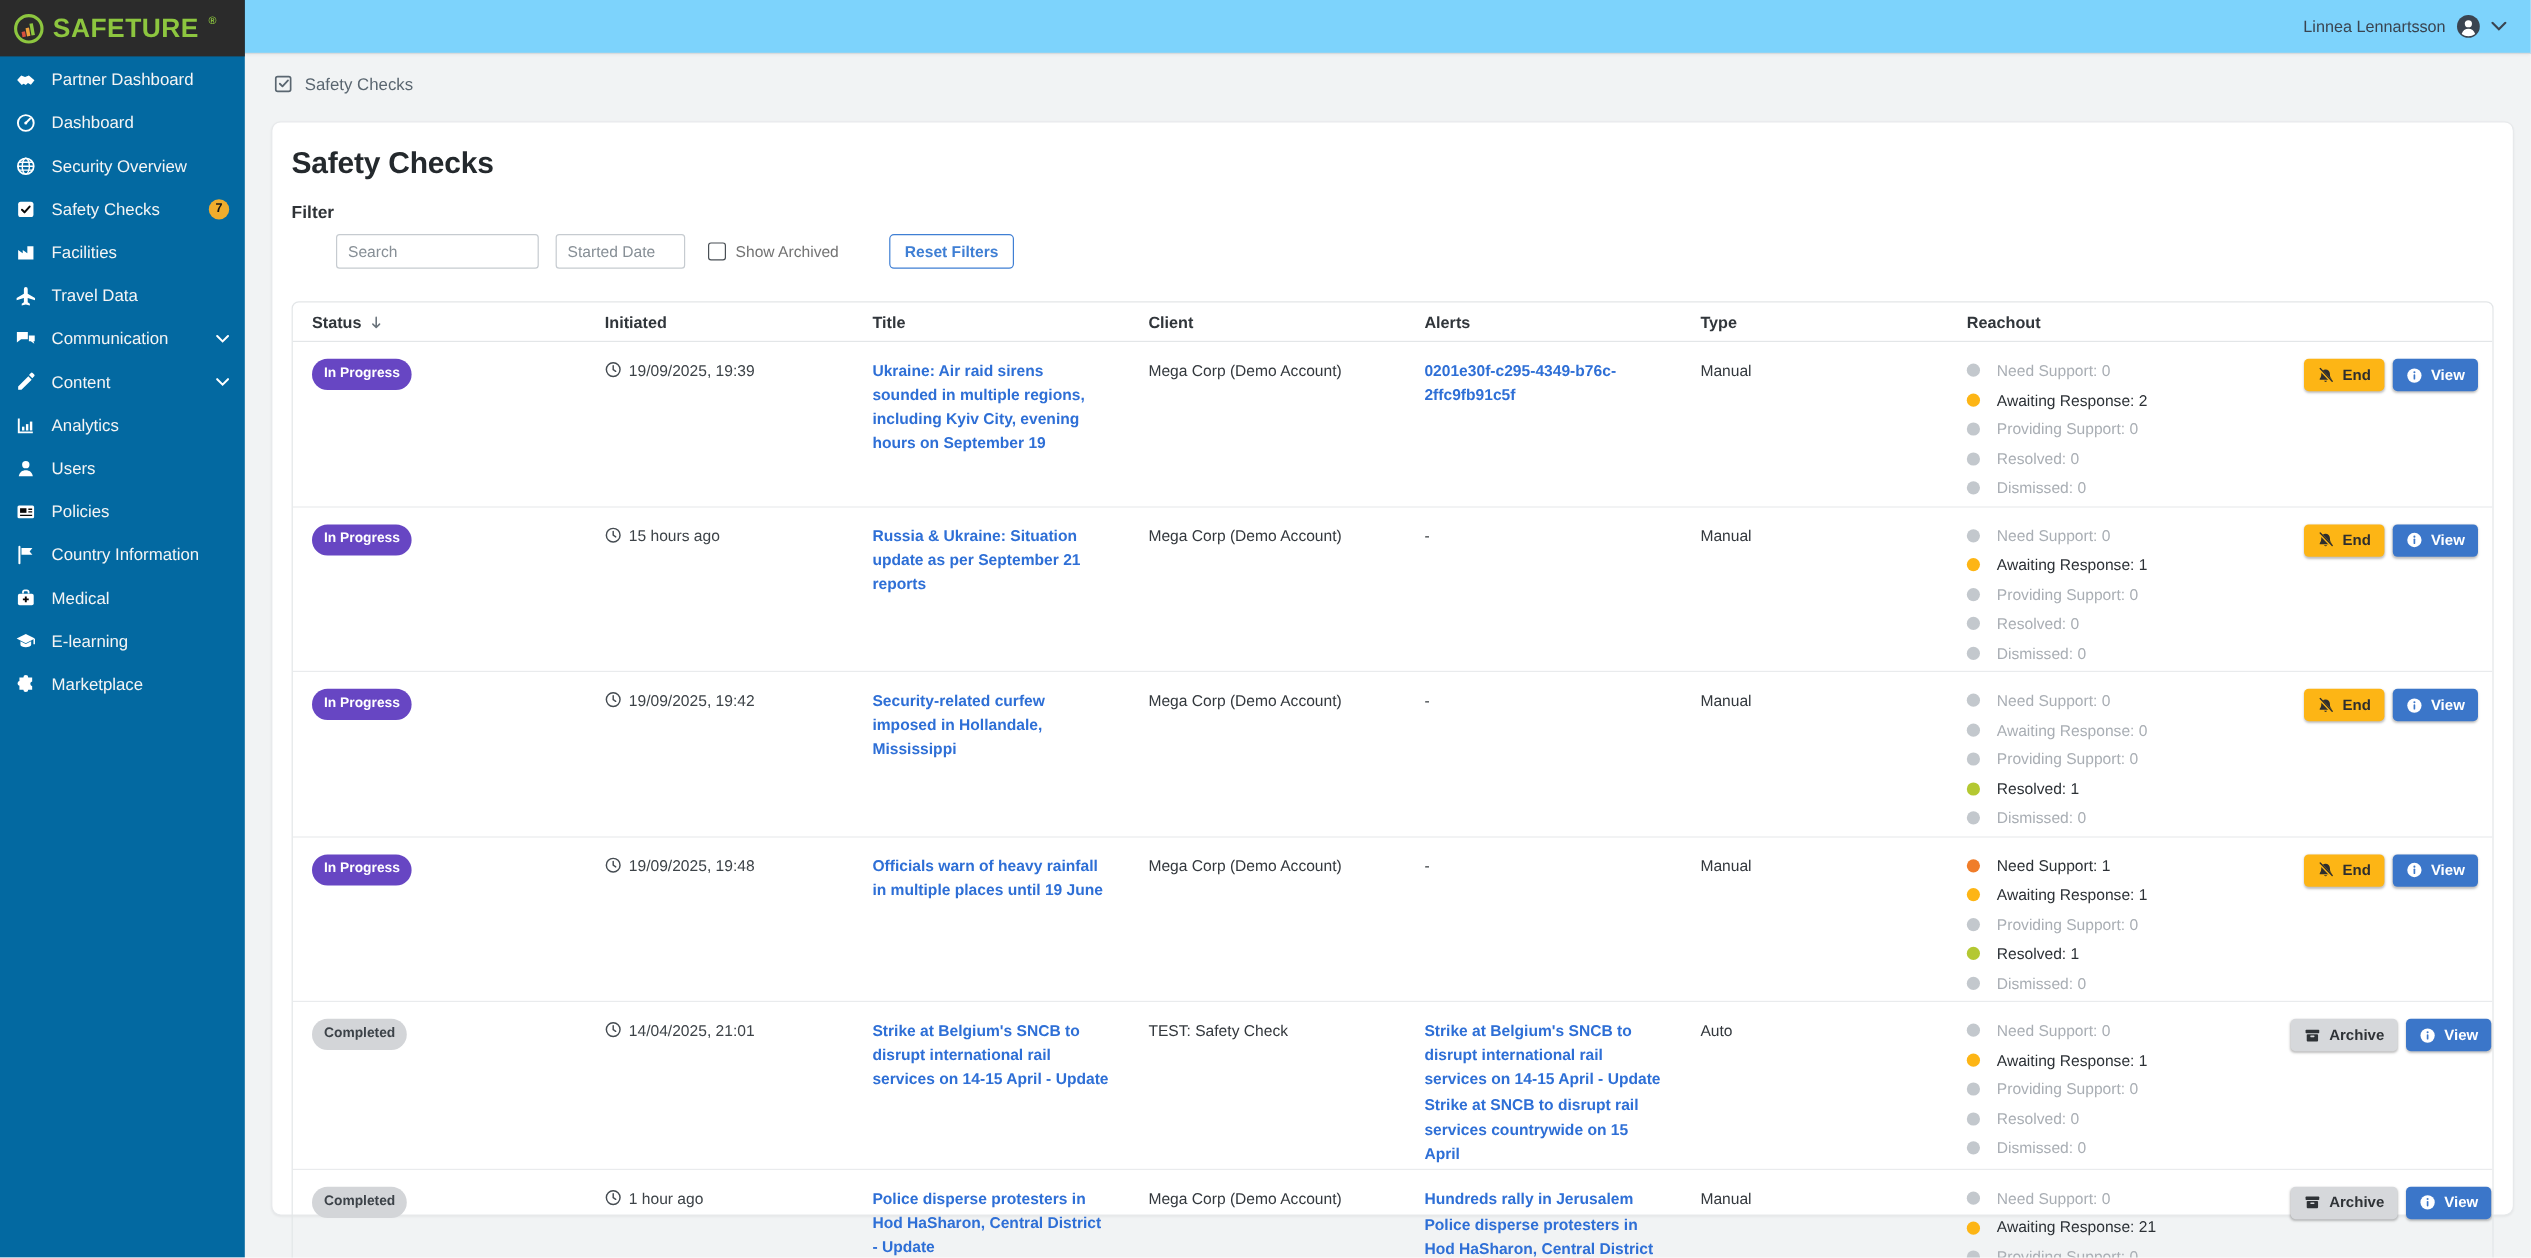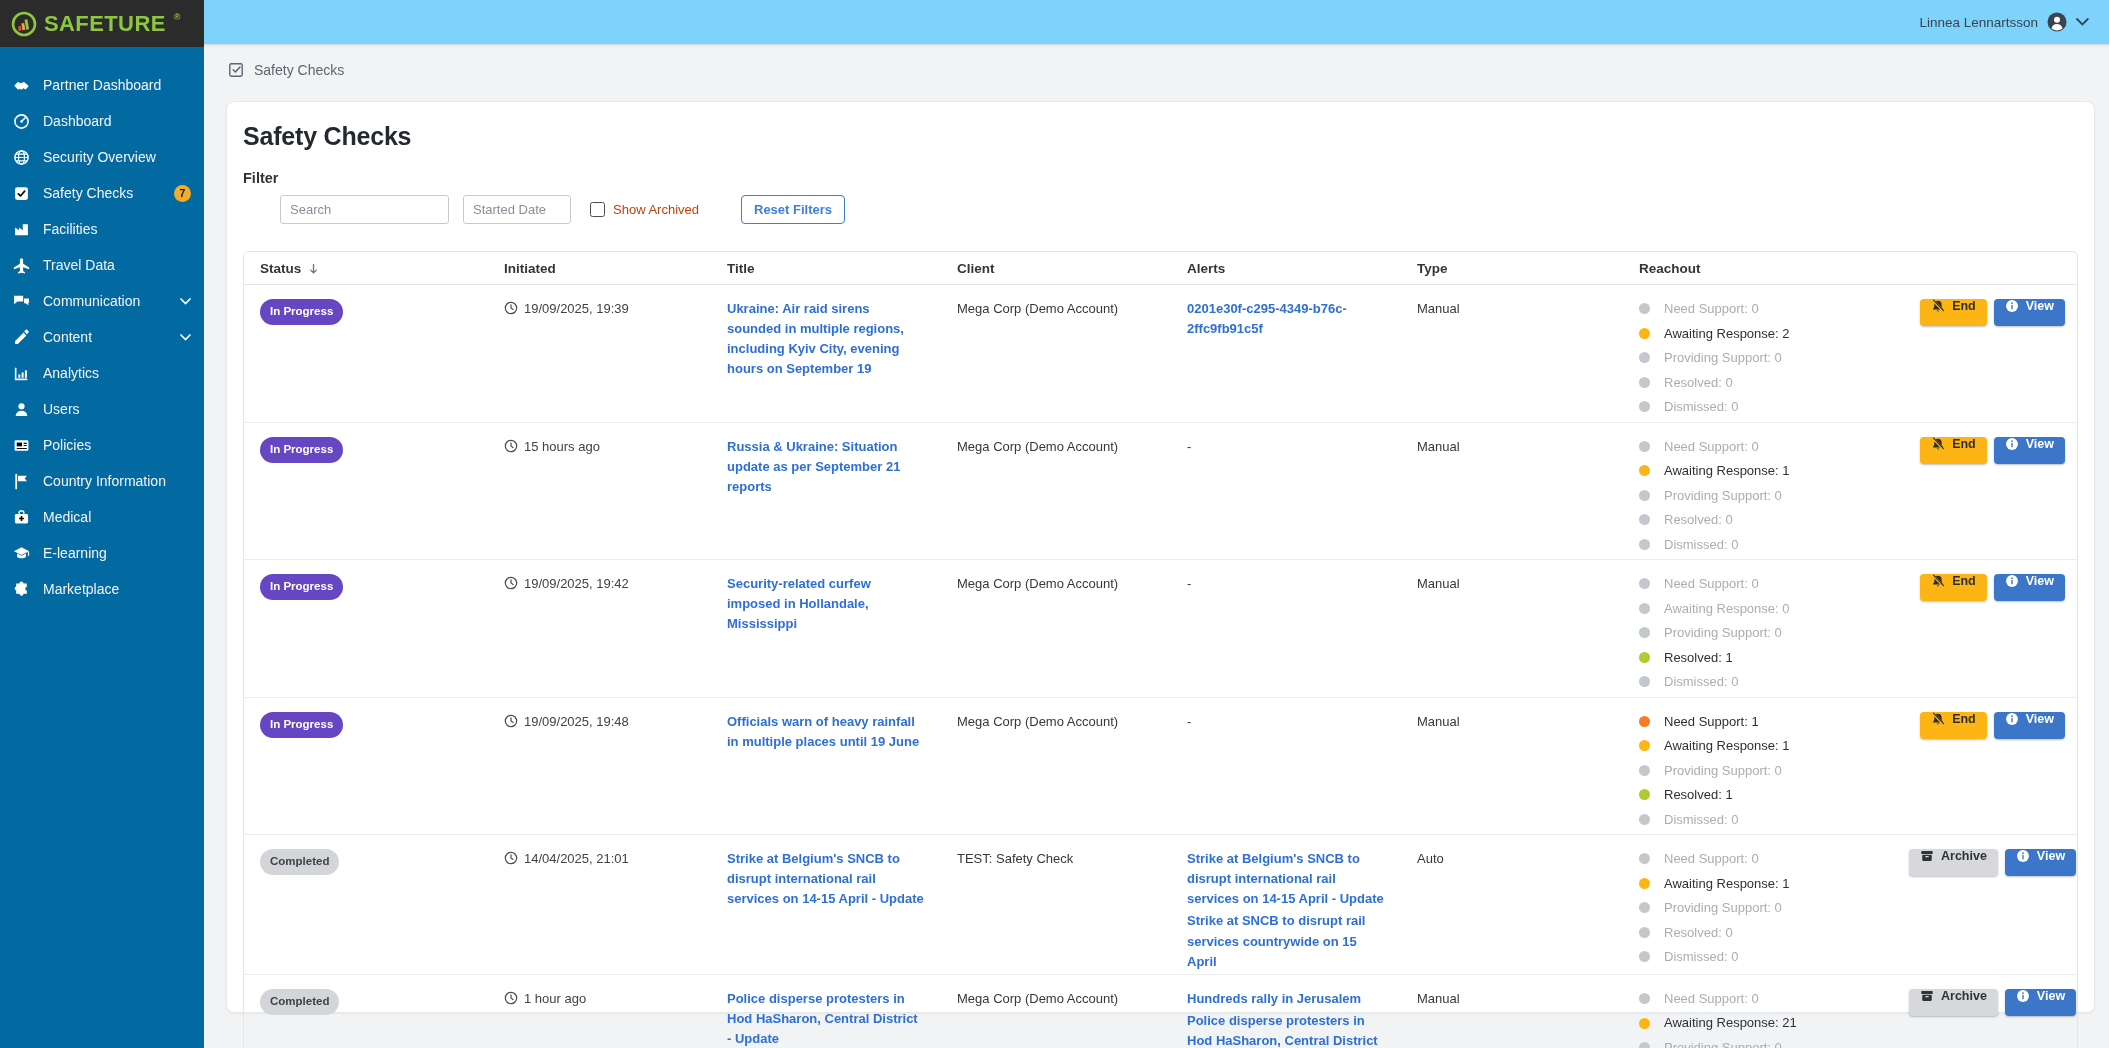--- a/index.html
+++ b/index.html
@@ -4,21 +4,21 @@
 <style>
   html,body{margin:0;padding:0;}
   body{width:2109px;height:1048px;position:relative;overflow:hidden;
        background:#f1f3f4;font-family:"Liberation Sans",sans-serif;
        -webkit-font-smoothing:antialiased;}
   
   .sidebar{position:absolute;left:0;top:0;bottom:0;width:204px;background:#0369a1;z-index:5;}
   .logo{height:47px;background:#2b2b2b;display:flex;align-items:center;padding-left:11px;gap:7px;}
   .logo-text{color:#8dc63f;font-size:22px;font-weight:700;letter-spacing:.4px;line-height:1;}
   .logo-reg{color:#8dc63f;font-size:9px;vertical-align:top;position:relative;top:-7px;left:1px;font-weight:700;}
-  .nav{padding-top:20px;}
+  .nav{padding-top:1px;}
   .nav-item{height:36px;display:flex;align-items:center;gap:13px;padding:0 13px;
             color:#f5f5f5;font-size:14px;cursor:pointer;}
   .nav-icon{width:17px;height:17px;flex:none;display:flex;align-items:center;justify-content:center;}
   .nav-icon svg{width:17px;height:17px;}
   .nav-label{white-space:nowrap;}
   .nav-badge{margin-left:auto;width:17px;height:17px;border-radius:50%;background:#f0ad2d;color:#161616;
              font-size:10.5px;font-weight:700;display:flex;align-items:center;justify-content:center;}
   .nav-chevron{margin-left:auto;display:flex;}
   
   .topbar{position:absolute;left:204px;right:0;top:0;height:45px;background:#7dd3fc;
@@ -34,21 +34,21 @@
   .page-title{margin:20px 0 0;font-size:25px;font-weight:700;color:#24292d;letter-spacing:-.2px;}
   .filter-label{margin-top:19px;font-size:14.5px;font-weight:700;color:#2f3337;}
   .filter-row{margin-top:9px;display:flex;align-items:center;}
   .input{height:29px;border:1px solid #c6cbd0;border-radius:3px;padding:0 9px;font-size:13px;
          color:#33383d;box-sizing:border-box;font-family:inherit;background:#fff;}
   .input::placeholder{color:#878f96;}
   .search-input{width:169px;margin-left:37px;}
   .date-input{width:108px;margin-left:14px;}
   .checkbox-wrap{display:flex;align-items:center;gap:8px;margin-left:19px;}
   .checkbox{width:15px;height:15px;border:1.6px solid #494f55;border-radius:2.5px;background:#fff;box-sizing:border-box;cursor:pointer;}
-  .checkbox-label{font-size:13px;color:#c2410c;}
+  .checkbox-label{font-size:13px;color:#737373;}
   .reset-btn{margin-left:42px;height:29px;padding:0 12px;background:#fff;border:1px solid #3f7fd4;
              border-radius:4px;color:#3f7fd4;font-size:13px;font-weight:600;font-family:inherit;cursor:pointer;}
   
   .table{margin-top:27px;border:1px solid #e3e6e8;border-radius:6px;overflow:hidden;}
   .tgrid{display:grid;grid-template-columns:244px 223px 230px 230px 230px 222px 270px 1fr;}
   .thead{border-bottom:1px solid #e3e6e8;}
   .th{padding:9px 14px 8px 16px;font-size:13.5px;font-weight:700;color:#31363b;
       display:flex;align-items:center;gap:8px;}
   .trow{min-height:113px;}
   .trow:not(:last-child){border-bottom:1px solid #e9ebed;}
@@ -63,21 +63,21 @@
   .alerts-dash{color:#33383d;display:block;}
   .reachout-line{display:flex;align-items:center;gap:14px;margin-bottom:5px;}
   .dot{width:11px;height:11px;border-radius:50%;flex:none;}
   .dot-muted{background:#c3c8cd;}
   .dot-yellow{background:#fdb515;}
   .dot-orange{background:#f07d2a;}
   .dot-green{background:#b4c832;}
   .reachout-text{color:#2c3136;font-size:13px;}
   .reachout-line.muted .reachout-text{color:#a9aeb4;}
   .actions{display:flex;justify-content:flex-end;align-items:flex-start;gap:7px;padding-right:12px;}
-  .btn{height:27px;display:inline-flex;align-items:flex-start;gap:7px;padding:0 11px;border:none;
+  .btn{height:27px;display:inline-flex;align-items:center;gap:7px;padding:0 11px;border:none;
        border-radius:4px;font-size:12.5px;font-weight:700;font-family:inherit;cursor:pointer;
        box-shadow:0 1px 2px rgba(0,0,0,.25);}
   .btn svg{flex:none;}
   .btn-end{background:#fdb515;color:#2e2e2e;}
   .btn-view{background:#3b76c9;color:#fff;}
   .btn-archive{background:#d6d8db;color:#2f3337;}
 </style>
 </head>
 <body>
 

